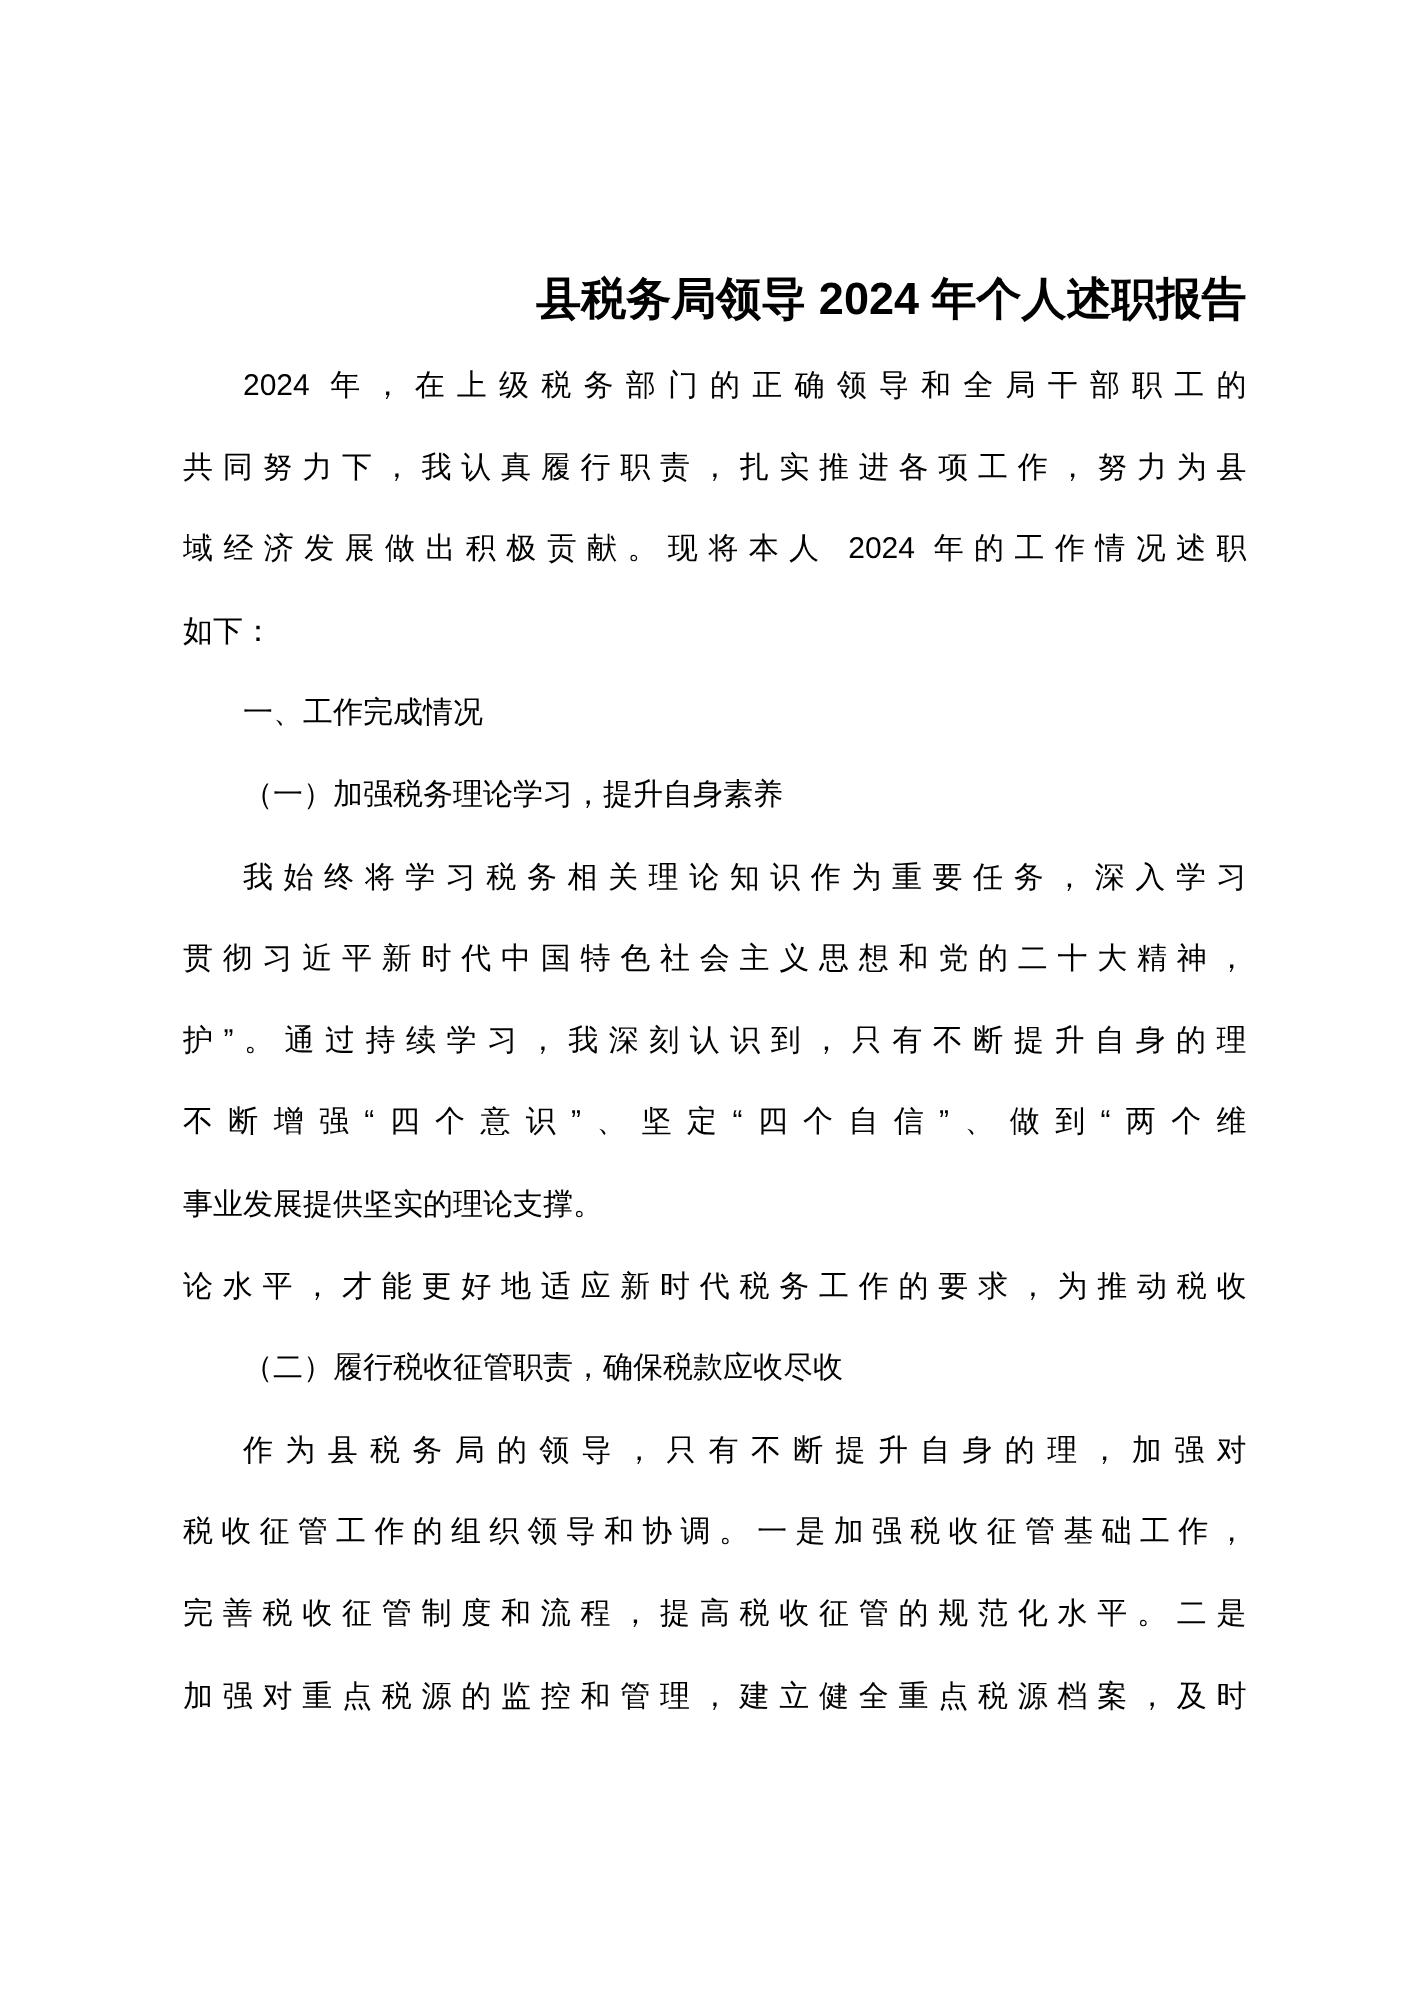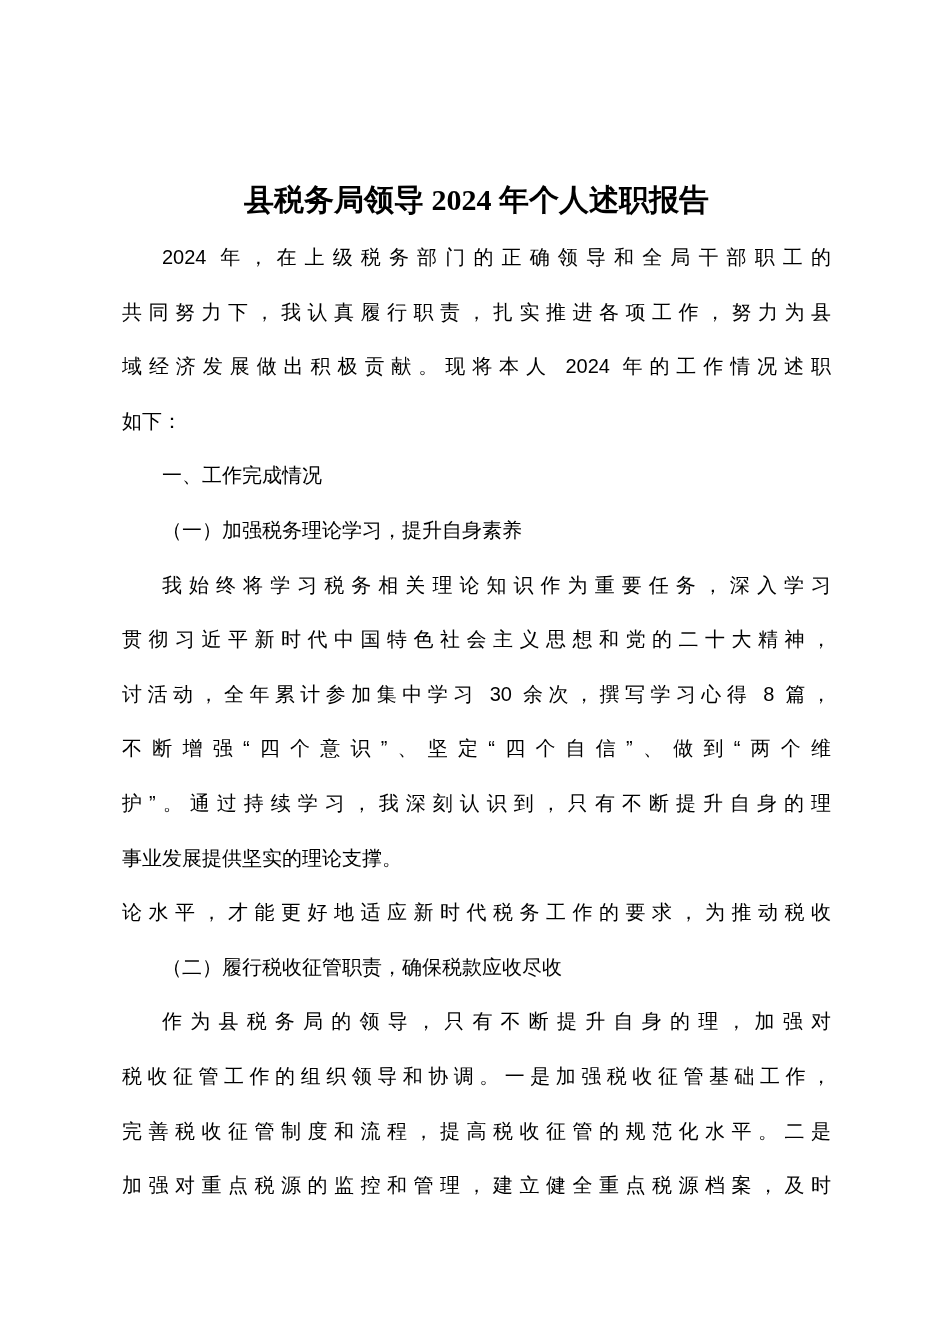--- a/index.html
+++ b/index.html
@@ -18,23 +18,22 @@
     box-sizing: border-box;
     width: 950px;
     height: 1344px;
     padding: 170px 119px 0 122px;
     background: #ffffff;
   }
   .doc-title {
     font-size: 30px;
     font-weight: 700;
     line-height: 60px;
-    text-align: center;
+    text-align: right;
     white-space: nowrap;
-    font-family: Liberation Serif, serif;
   }
   .para {
     margin: 0;
     padding: 0;
   }
   .line {
     font-size: 20px;
     line-height: 54.6px;
     text-align: justify;
     text-align-last: justify;
@@ -61,23 +60,22 @@
       </div>
       <div class="para heading">
         <div class="line last first">一、工作完成情况</div>
       </div>
       <div class="para heading">
         <div class="line last first">（一）加强税务理论学习，提升自身素养</div>
       </div>
       <div class="para body">
         <div class="line fill first">我始终将学习税务相关理论知识作为重要任务，深入学习</div>
         <div class="line fill">贯彻习近平新时代中国特色社会主义思想和党的二十大精神，</div>
-        <div class="line fill">讨活动，全年累计参加集中学习 30 余次，撰写学习心得 8 篇，</div>
+        <div class="line fill">护”。通过持续学习，我深刻认识到，只有不断提升自身的理</div>
         <div class="line fill">不断增强“四个意识”、坚定“四个自信”、做到“两个维</div>
-        <div class="line fill">护”。通过持续学习，我深刻认识到，只有不断提升自身的理</div>
         <div class="line last">事业发展提供坚实的理论支撑。</div>
         <div class="line fill">论水平，才能更好地适应新时代税务工作的要求，为推动税收</div>
       </div>
       <div class="para heading">
         <div class="line last first">（二）履行税收征管职责，确保税款应收尽收</div>
       </div>
       <div class="para body">
         <div class="line fill first">作为县税务局的领导，只有不断提升自身的理，加强对</div>
         <div class="line fill">税收征管工作的组织领导和协调。一是加强税收征管基础工作，</div>
         <div class="line fill">完善税收征管制度和流程，提高税收征管的规范化水平。二是</div>

